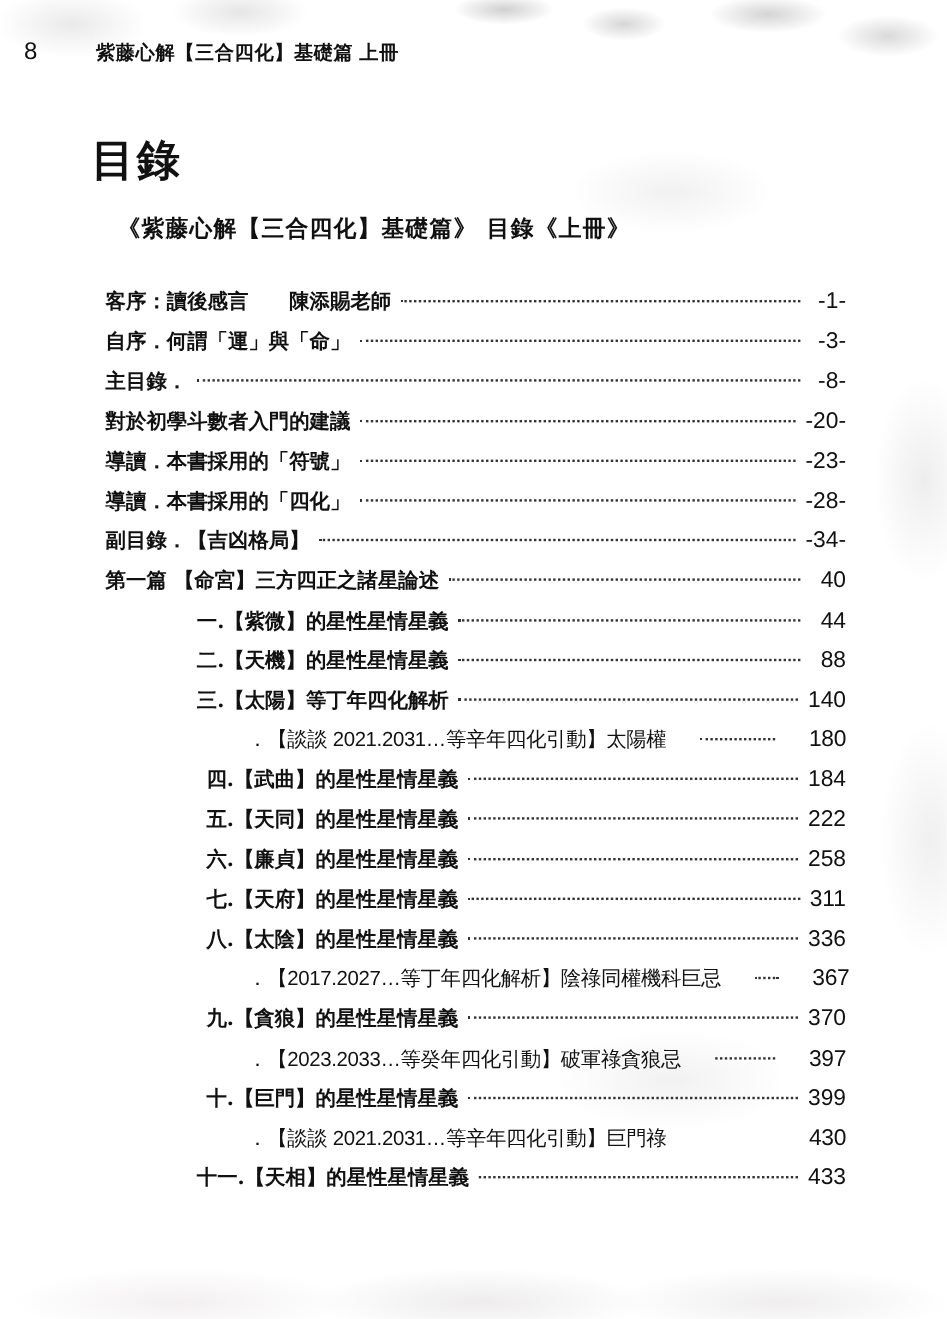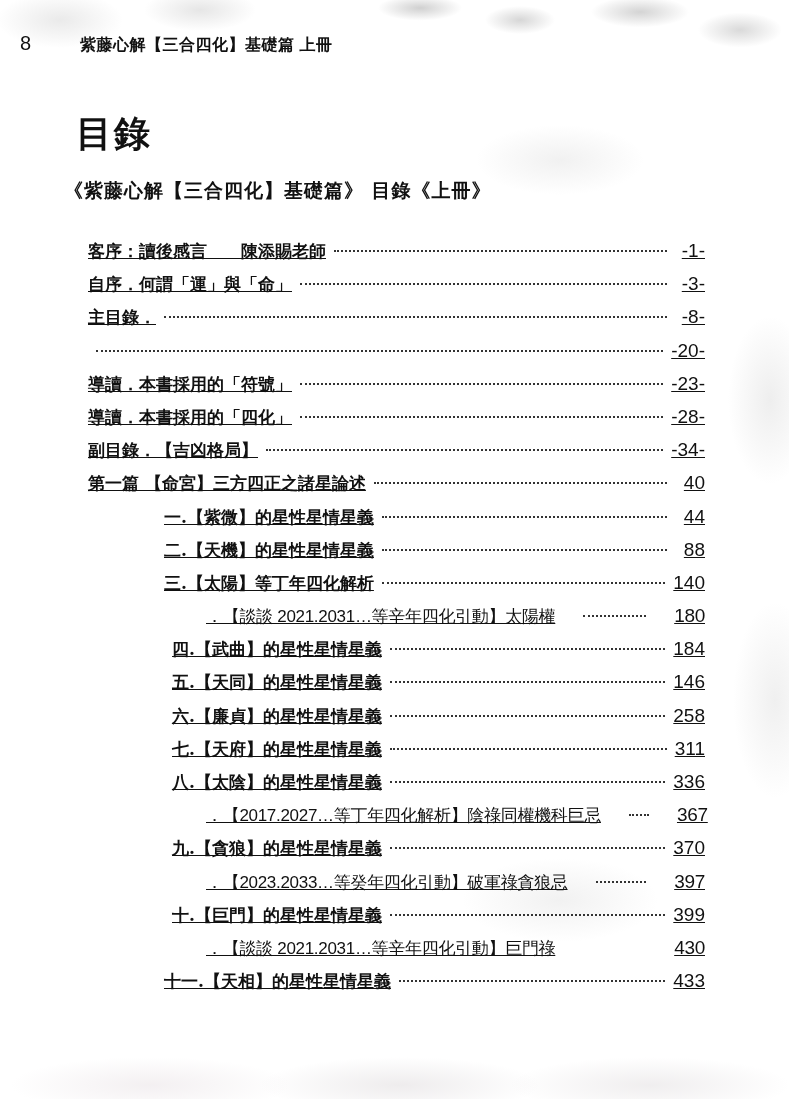--- a/index.html
+++ b/index.html
@@ -59,32 +59,31 @@
       left: 76px;
       font-size: 36px;
       font-weight: bold;
       font-family: "DejaVu Sans", "Liberation Sans", sans-serif;
       letter-spacing: 2px;
       margin: 0;
     }
     .subtitle {
       position: absolute;
       top: 178px;
-      left: 64px;
+      left: 98px;
       font-size: 19px;
       font-weight: bold;
       letter-spacing: 1px;
       white-space: nowrap;
     }
     .toc {
       position: absolute;
       top: 240px;
       left: 88px;
       width: 617px;
-      text-decoration: underline;
     }
     .toc-row {
       display: flex;
       align-items: baseline;
       height: 33.2px;
       font-size: 17px;
       font-weight: bold;
       white-space: nowrap;
     }
     .toc-row.level-1 { padding-left: 76px; }
@@ -144,20 +143,21 @@
       <span class="toc-label">自序．何謂「運」與「命」</span>
       <span class="toc-leader"></span>
       <span class="toc-page">-3-</span>
     </div>
   <div class="toc-row">
       <span class="toc-label">主目錄．</span>
       <span class="toc-leader"></span>
       <span class="toc-page">-8-</span>
     </div>
   <div class="toc-row">
+      <span class="toc-label">對於初學斗數者入門的建議</span>
       <span class="toc-leader"></span>
       <span class="toc-page">-20-</span>
     </div>
   <div class="toc-row">
       <span class="toc-label">導讀．本書採用的「符號」</span>
       <span class="toc-leader"></span>
       <span class="toc-page">-23-</span>
     </div>
   <div class="toc-row">
       <span class="toc-label">導讀．本書採用的「四化」</span>
@@ -195,21 +195,21 @@
       <span class="toc-page">180</span>
     </div>
   <div class="toc-row level-1b">
       <span class="toc-label">四.【武曲】的星性星情星義</span>
       <span class="toc-leader"></span>
       <span class="toc-page">184</span>
     </div>
   <div class="toc-row level-1b">
       <span class="toc-label">五.【天同】的星性星情星義</span>
       <span class="toc-leader"></span>
-      <span class="toc-page">146</span>
+      <span class="toc-page">222</span>
     </div>
   <div class="toc-row level-1b">
       <span class="toc-label">六.【廉貞】的星性星情星義</span>
       <span class="toc-leader"></span>
       <span class="toc-page">258</span>
     </div>
   <div class="toc-row level-1b">
       <span class="toc-label">七.【天府】的星性星情星義</span>
       <span class="toc-leader"></span>
       <span class="toc-page">311</span>

